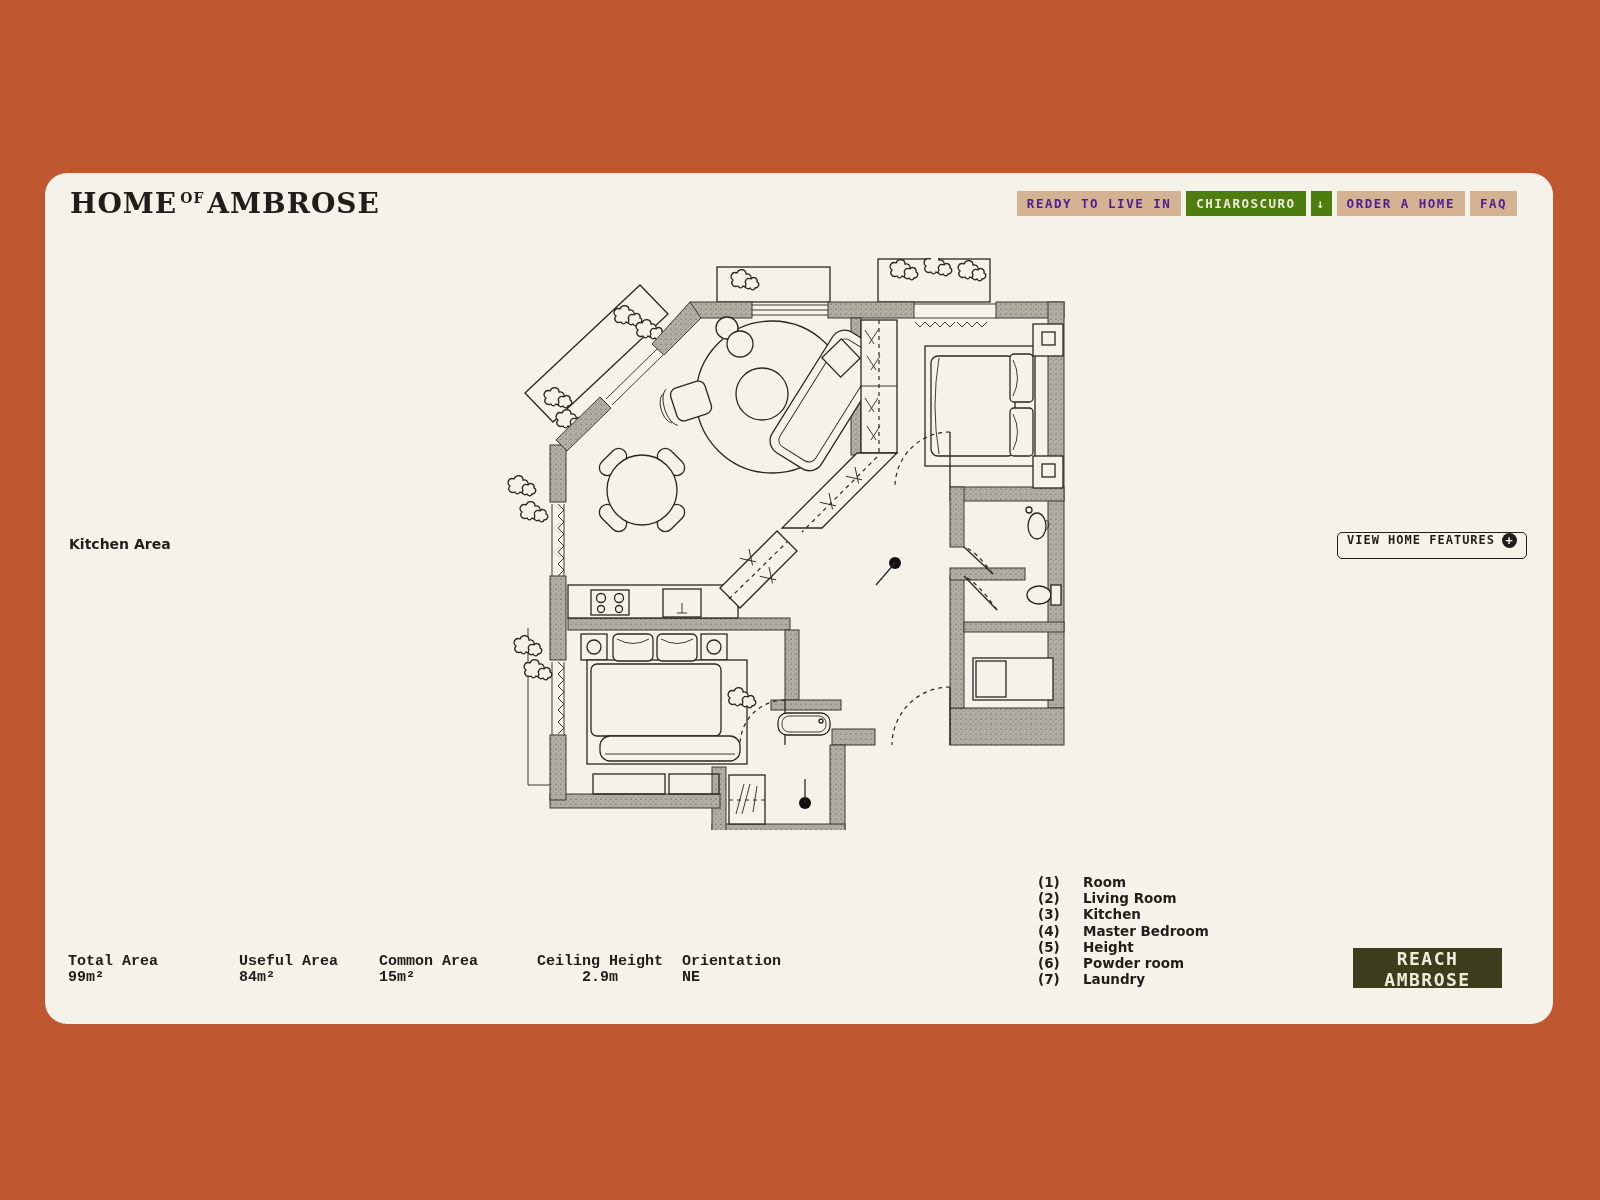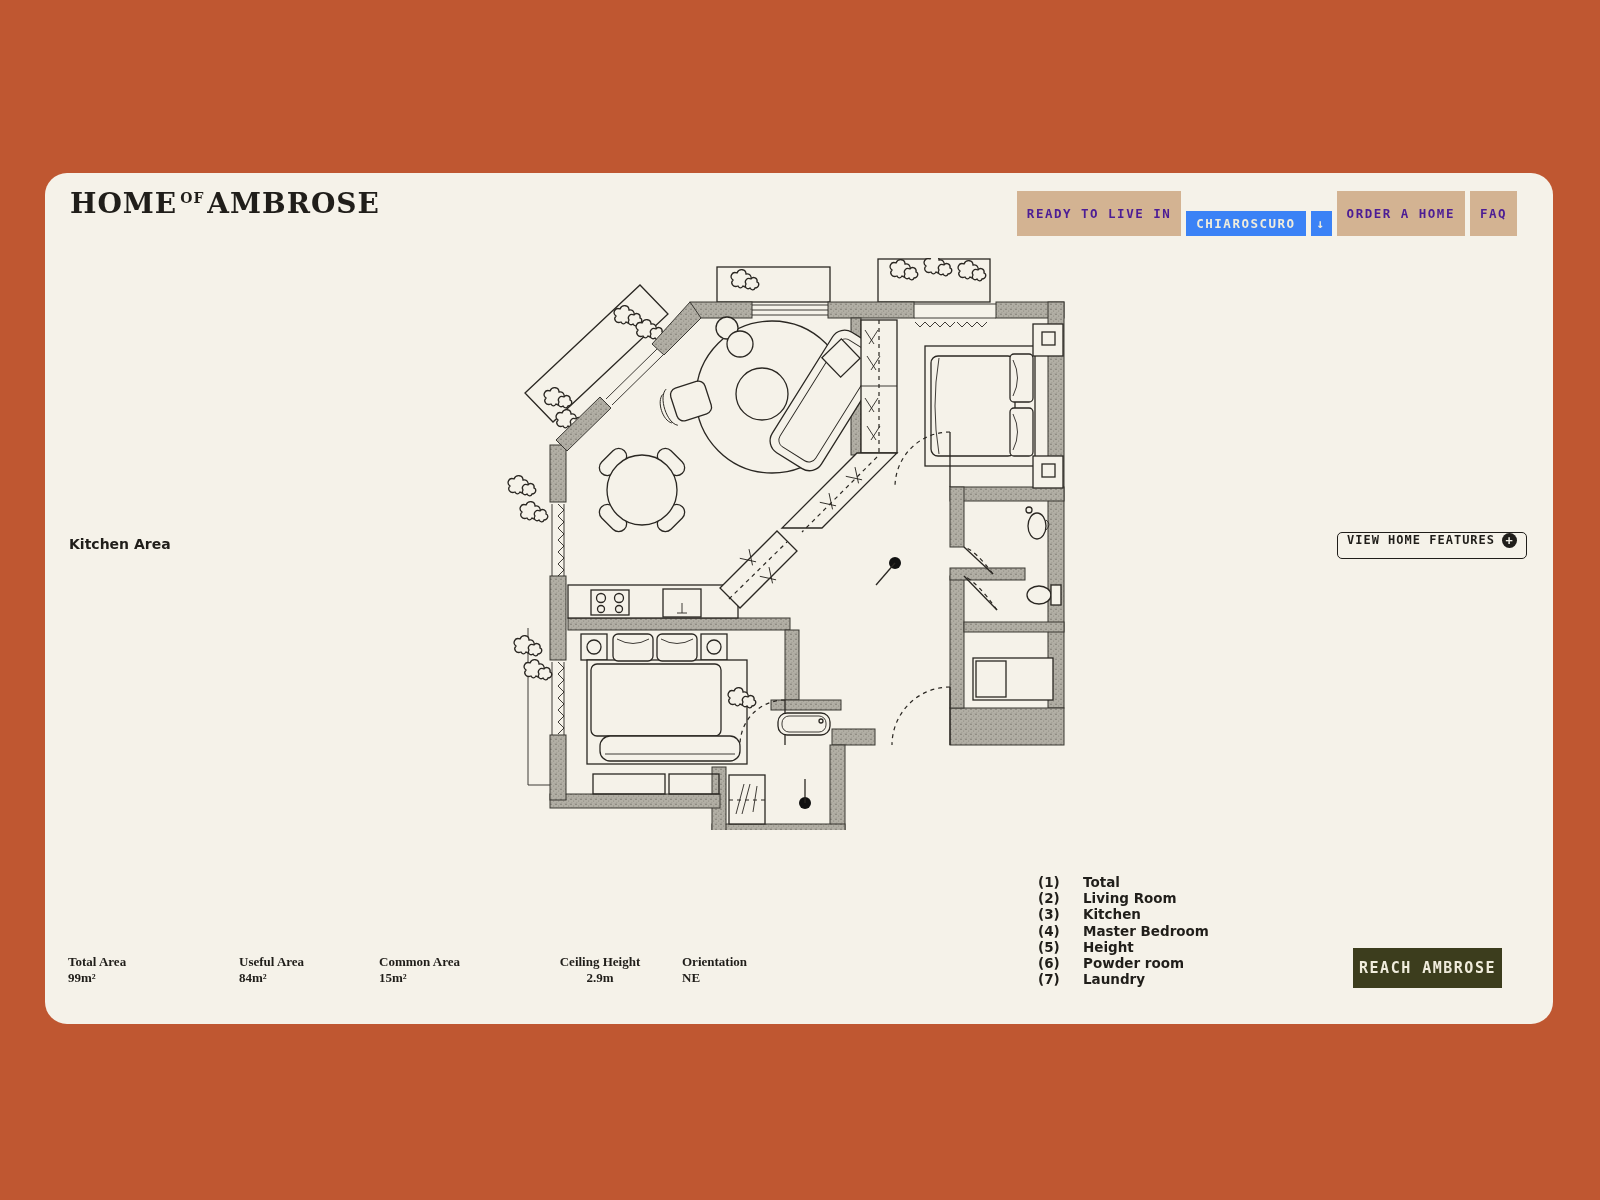--- a/index.html
+++ b/index.html
@@ -11,21 +11,21 @@
 
   
   .logo { position:absolute; left:25px; top:14px; font-family:"DejaVu Serif", serif;
           font-weight:bold; font-size:28px; letter-spacing:1px; white-space:nowrap; }
   .logo .of { font-size:14px; vertical-align:10px; letter-spacing:1px; margin:0 3px; }
 
   .nav { position:absolute; right:36px; top:18px; display:flex; gap:5px; }
   .navbtn { font-family:"DejaVu Sans Mono", monospace; font-weight:bold; font-size:12.5px;
             letter-spacing:1.5px; padding:5px 10px; border:none; cursor:pointer;
             background:#d3b392; color:#4c1d95; white-space:nowrap; }
-  .navbtn.olive { background:#3b82f6; color:#f0ecdc;margin-top:20px; }
+  .navbtn.olive { background:#4d7c0f; color:#f0ecdc; }
   .navbtn.arrow { padding:5px 6px; }
 
   
   .area-label { position:absolute; left:24px; top:363px; font-size:14px; font-weight:bold; }
 
   .features-btn { position:absolute; left:1292px; top:359px; height:27px;
                   display:flex; align-items:flex-start; gap:7px;
                   background:transparent; border:1.5px solid #201e1a; border-radius:5px;
                   padding:0 9px; cursor:pointer;
                   font-family:"DejaVu Sans Mono", monospace; font-weight:bold; font-size:12px;
@@ -34,28 +34,28 @@
                background:#201e1a; color:#f5f2e9; align-items:center; justify-content:center;
                font-size:12px; font-weight:bold; line-height:1; }
 
   
   .legend { position:absolute; left:993px; top:701px; font-size:13.5px; font-weight:bold; }
   .legend-row { display:flex; line-height:16.2px; }
   .legend-row .num { width:45px; }
 
   
   .stats { position:absolute; left:23px; bottom:38px; display:flex;
-           font-family:Liberation Serif, serif; font-weight:bold; font-size:13px; }
+           font-family:Liberation Mono, monospace; font-weight:bold; font-size:15px; }
   .stat { line-height:16px; }
   .stat:nth-child(1){ width:130px; } .stat:nth-child(2){ width:140px;margin-left:41px; }
   .stat:nth-child(3){ width:139px; } .stat:nth-child(4){ width:164px;text-align:center; }
 
   .cta { position:absolute; left:1308px; top:775px; width:149px; height:40px;
          background:#3c3d1d; color:#f0ecdc; border:none; cursor:pointer;
-         font-family:"DejaVu Sans Mono", monospace; font-weight:bold; font-size:15px;
+         font-family:"DejaVu Sans Mono", monospace; font-weight:bold; font-size:18px;
          letter-spacing:1.5px; }
 
   
   .plan { position:absolute; left:460px; top:85px; width:560px; height:572px; }
   svg .ln { stroke:#2a2722; fill:none; stroke-width:1.3; }
   svg .fl { stroke:#2a2722; fill:#f5f2e9; stroke-width:1.3; }
   svg .wall { fill:url(#stip); stroke:#3a3833; stroke-width:1; }
   svg .dash { stroke:#2a2722; fill:none; stroke-width:1.2; stroke-dasharray:4 4; }
   svg .thin { stroke:#2a2722; fill:none; stroke-width:0.9; }
 </style>
@@ -279,21 +279,21 @@
       <rect class="ln" x="471" y="403" width="30" height="36"></rect>
       <path class="ln" d="M459,318 L492,352"></path>
       <path class="dash" d="M492,352 Q472,324 459,318"></path>
     </g>
   </svg>
   </div>
 
   <div class="legend">
     <div class="legend-row">
         <span class="num">(1)</span>
-        <span>Total</span>
+        <span>Room</span>
       </div>
     <div class="legend-row">
         <span class="num">(2)</span>
         <span>Living Room</span>
       </div>
     <div class="legend-row">
         <span class="num">(3)</span>
         <span>Kitchen</span>
       </div>
     <div class="legend-row">

